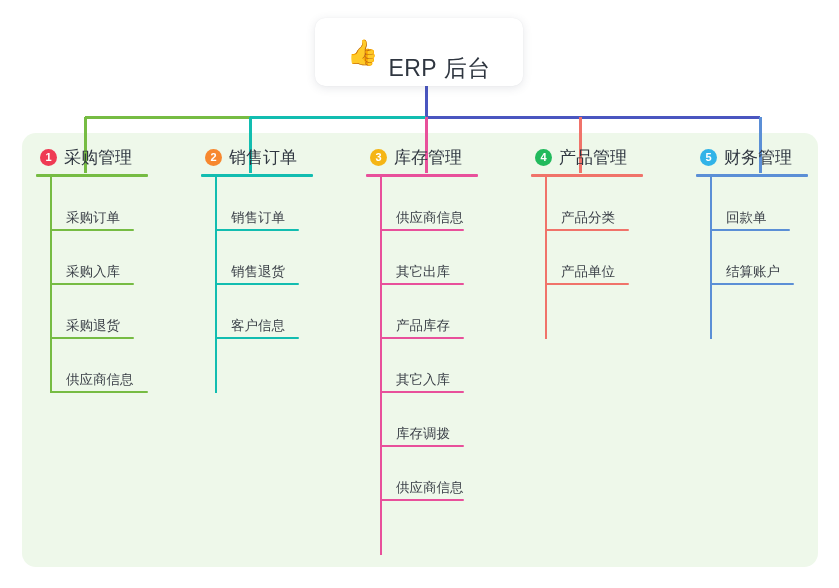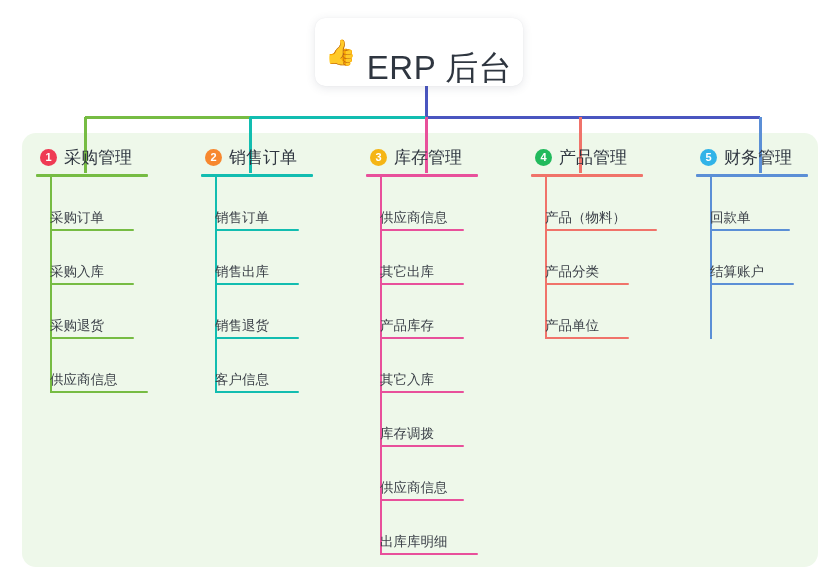--- a/index.html
+++ b/index.html
@@ -47,21 +47,21 @@
     justify-content: center;
     gap: 10px;
     z-index: 6;
   }
   .root-emoji {
     font-size: 25px;
     line-height: 1;
     font-family: "DejaVu Sans", sans-serif;
   }
   .root-title {
-    font-size: 33px;
+    font-size: 23px;
     color: #2f3640;
     letter-spacing: 0.5px;
     white-space: nowrap;
     margin-top: 32px;
   }
 
   
   .connectors {
     position: absolute;
     left: 0;
@@ -121,21 +121,21 @@
     position: absolute;
     left: 14px;
     top: 0;
     width: 2px;
   }
   .leaf-item {
     position: relative;
     height: 54px;
     display: flex;
     align-items: flex-end;
-    padding-left: 0;
+    padding-left: 16px;
     box-sizing: border-box;
   }
   .leaf-label {
     font-size: 13.5px;
     color: #3a3f47;
     white-space: nowrap;
     padding-bottom: 7px;
     line-height: 1;
   }
   .leaf-underline {
@@ -203,24 +203,20 @@
           <span class="branch-title">销售订单</span>
         </div>
         <div class="branch-rule" style="background: rgb(18, 189, 176); width: 112px;"></div>
         <div class="leaf-list">
           <div class="leaf-spine" style="background: rgb(18, 189, 176); height: 216px;"></div>
           <div class="leaf-item">
             <span class="leaf-label">销售订单</span>
             <div class="leaf-underline" style="background: rgb(18, 189, 176); width: 84px;"></div>
           </div>
           <div class="leaf-item">
-            <span class="leaf-label">销售出库</span>
-            <div class="leaf-underline" style="background: rgb(18, 189, 176); width: 84px;"></div>
-          </div>
-          <div class="leaf-item">
             <span class="leaf-label">销售退货</span>
             <div class="leaf-underline" style="background: rgb(18, 189, 176); width: 84px;"></div>
           </div>
           <div class="leaf-item">
             <span class="leaf-label">客户信息</span>
             <div class="leaf-underline" style="background: rgb(18, 189, 176); width: 84px;"></div>
           </div>
         </div>
       </div>
       <div class="branch" style="left: 366px; width: 112px;">
@@ -248,39 +244,31 @@
             <div class="leaf-underline" style="background: rgb(232, 80, 155); width: 84px;"></div>
           </div>
           <div class="leaf-item">
             <span class="leaf-label">库存调拨</span>
             <div class="leaf-underline" style="background: rgb(232, 80, 155); width: 84px;"></div>
           </div>
           <div class="leaf-item">
             <span class="leaf-label">供应商信息</span>
             <div class="leaf-underline" style="background: rgb(232, 80, 155); width: 84px;"></div>
           </div>
-          <div class="leaf-item">
-            <span class="leaf-label">出库库明细</span>
-            <div class="leaf-underline" style="background: rgb(232, 80, 155); width: 98px;"></div>
-          </div>
         </div>
       </div>
       <div class="branch" style="left: 531px; width: 112px;">
         <div class="branch-header">
           <span class="branch-badge" style="background: rgb(34, 186, 93);">4</span>
           <span class="branch-title">产品管理</span>
         </div>
         <div class="branch-rule" style="background: rgb(240, 115, 106); width: 112px;"></div>
         <div class="leaf-list">
           <div class="leaf-spine" style="background: rgb(240, 115, 106); height: 162px;"></div>
           <div class="leaf-item">
-            <span class="leaf-label">产品（物料）</span>
-            <div class="leaf-underline" style="background: rgb(240, 115, 106); width: 112px;"></div>
-          </div>
-          <div class="leaf-item">
             <span class="leaf-label">产品分类</span>
             <div class="leaf-underline" style="background: rgb(240, 115, 106); width: 84px;"></div>
           </div>
           <div class="leaf-item">
             <span class="leaf-label">产品单位</span>
             <div class="leaf-underline" style="background: rgb(240, 115, 106); width: 84px;"></div>
           </div>
         </div>
       </div>
       <div class="branch" style="left: 696px; width: 112px;">

